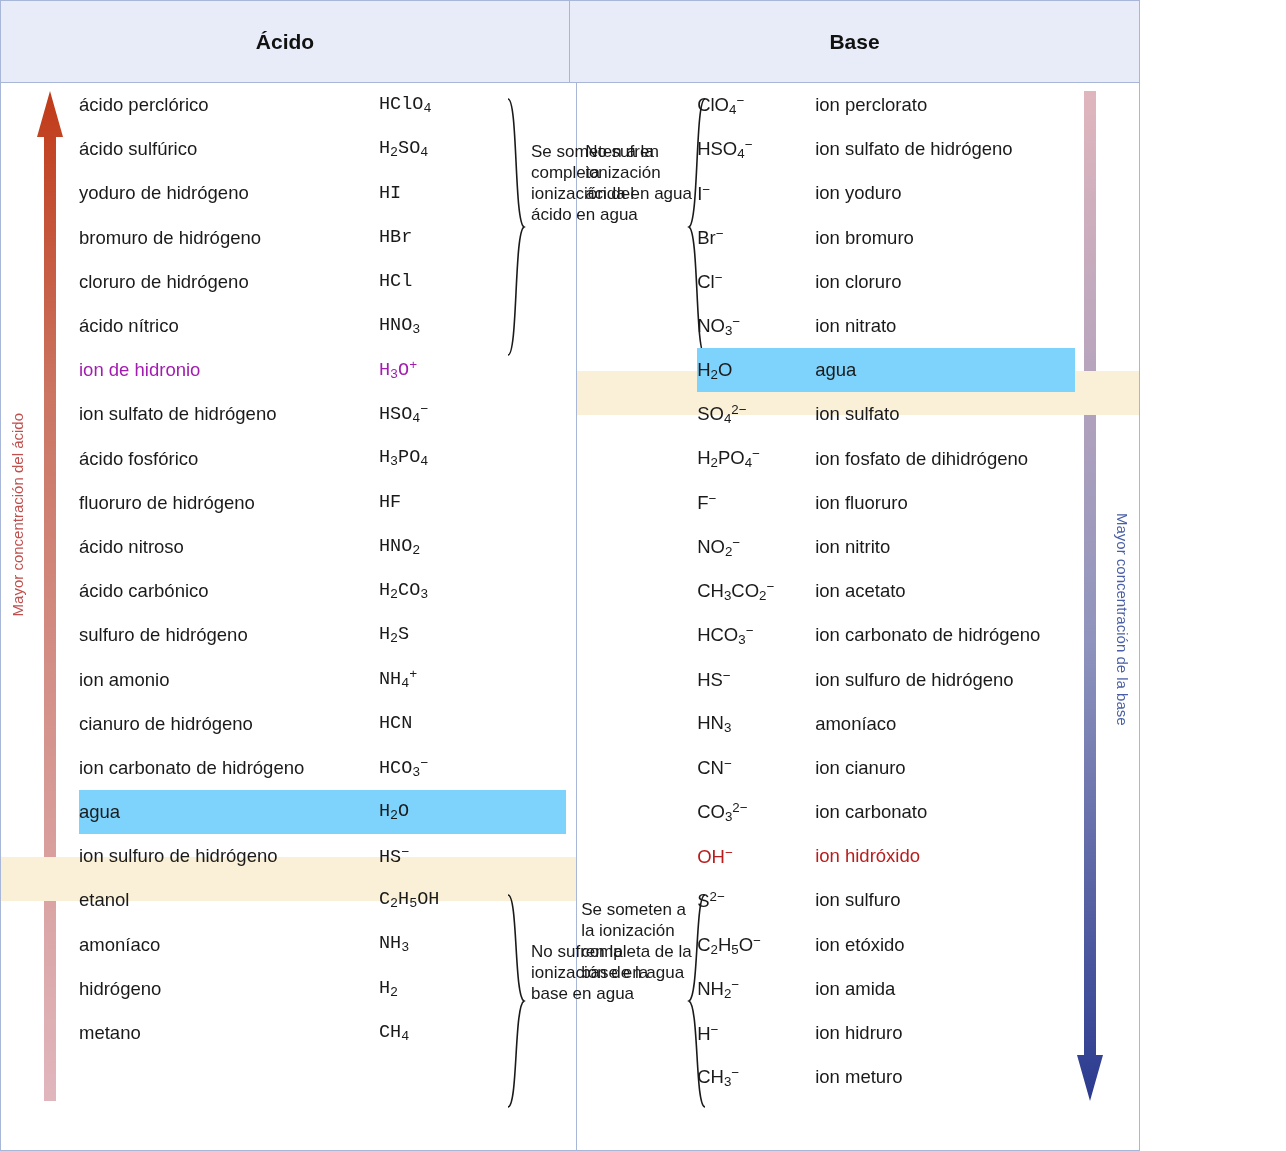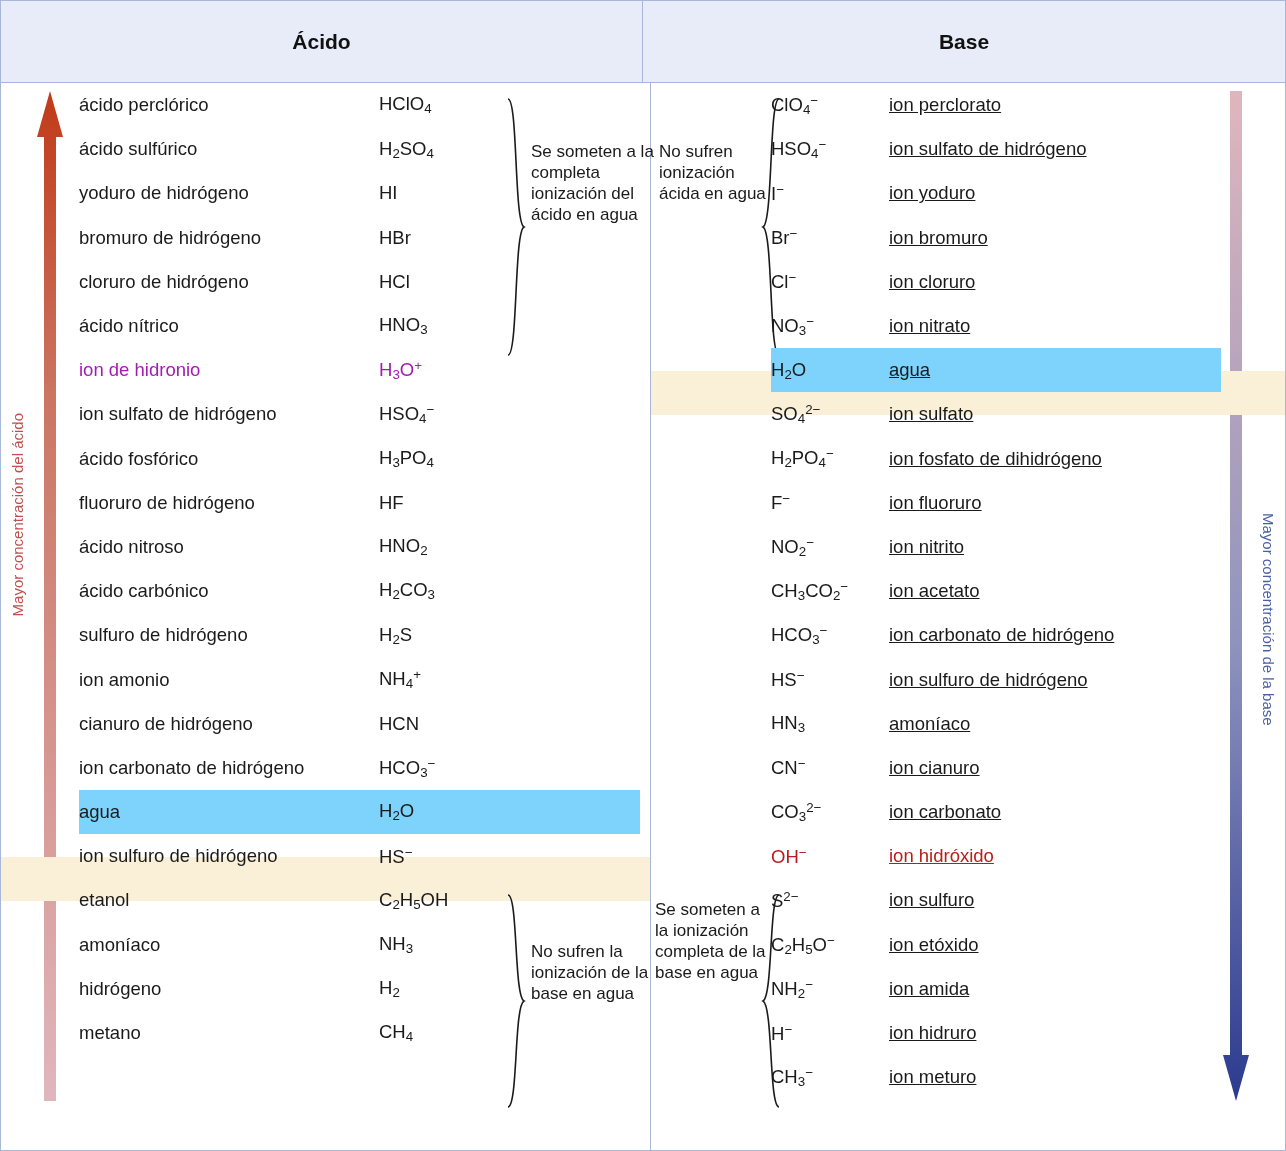--- a/index.html
+++ b/index.html
@@ -6,21 +6,21 @@
   body {
     margin: 0;
     width: 1286px;
     height: 1151px;
     background: #ffffff;
     font-family: "Liberation Sans", sans-serif;
     color: #1a1a1a;
   }
   .table-wrap {
     position: relative;
-    width: 1286px;
+    width: 1140px;
     height: 1151px;
     border: 1px solid #a8b6d8;
   }
   .header-row {
     display: flex;
     height: 82px;
     background: #e8ecf8;
     border-bottom: 1px solid #a8b6d8;
   }
   .header-cell {
@@ -92,23 +92,23 @@
   .row {
     display: flex;
     align-items: center;
     height: 44.2px;
     font-size: 18.5px;
   }
   .row.highlight {
     background: #7dd3fc;
   }
   .rows.acid .name { width: 300px; }
-  .rows.acid .formula { width: 130px; }
+  .rows.acid .formula { width: 130px; font-family: Liberation Mono, monospace; }
   .rows.base .formula { width: 118px; text-align: left; }
-  .rows.base .name { flex: 1; text-decoration: underline; }
+  .rows.base .name { flex: 1; }
 
   .hilite-band-acid {
     position: absolute;
     left: 0;
     right: 0;
     height: 44.2px;
     background: #faf0d7;
   }
   .hilite-band-base {
     position: absolute;

